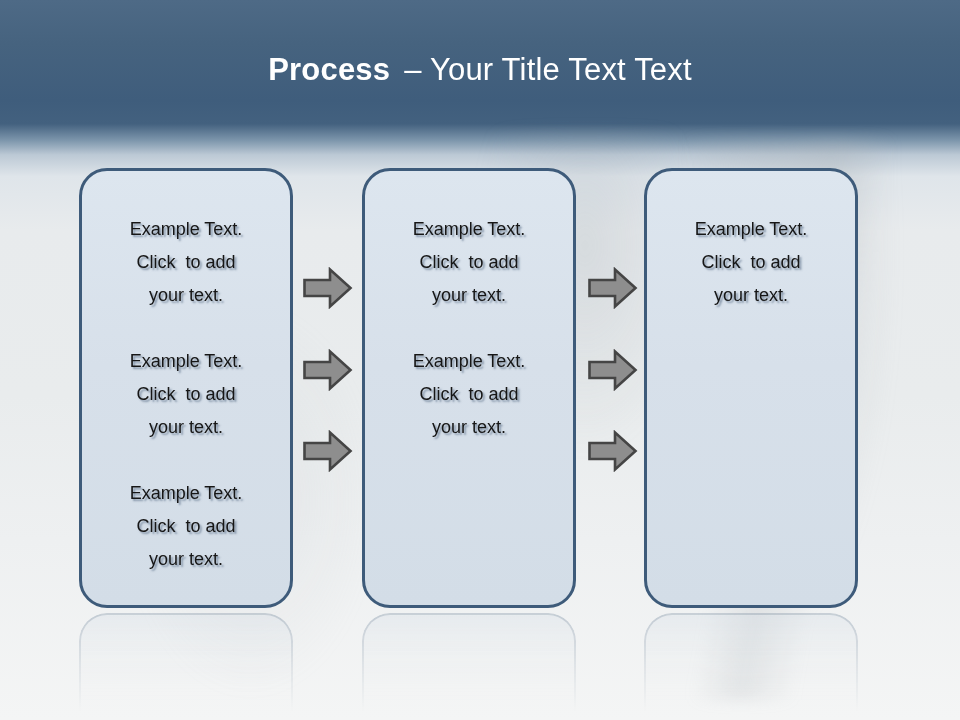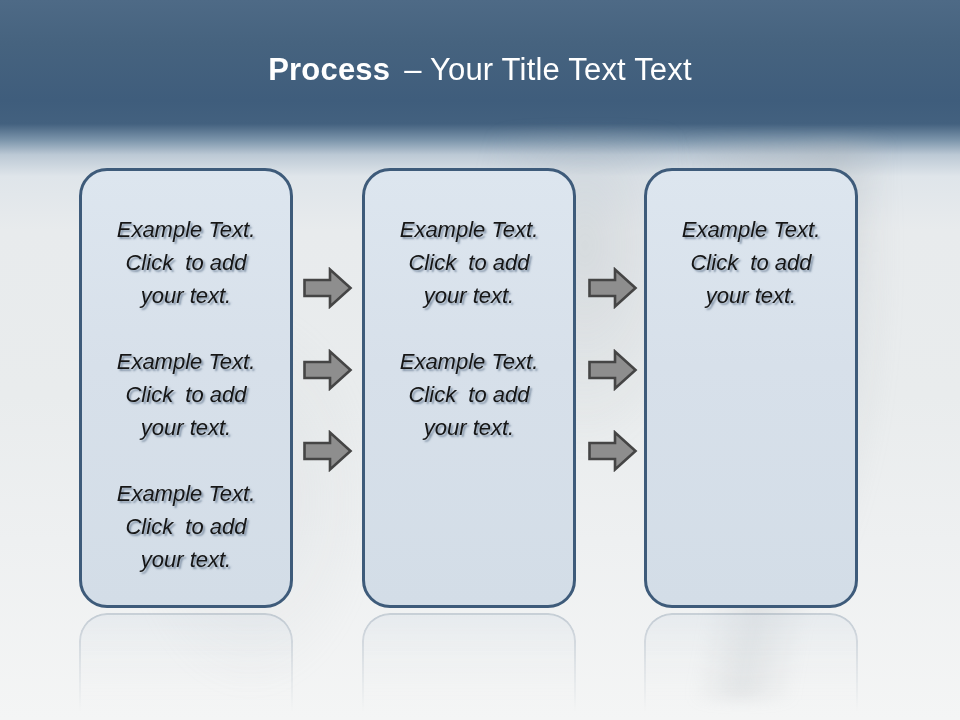--- a/index.html
+++ b/index.html
@@ -72,22 +72,21 @@
     background: linear-gradient(180deg, #dde6ef 0%, #d7e0ea 45%, #d3dde7 100%);
     padding: 42px 10px 0 10px;
     text-align: center;
   }
   .box-1 { left: 79px; }
   .box-2 { left: 362px; }
   .box-3 { left: 644px; }
 
   .process-box p {
     margin: 0 0 33px 0;
-    font-style: italic;
-    font-size: 22px;
+    font-size: 18px;
     line-height: 33px;
     color: #161616;
     white-space: pre-wrap;
     text-shadow: 2px 2px 2px rgba(95,115,140,0.70);
   }
 
   
   .reflection {
     position: absolute;
     top: 613px;

